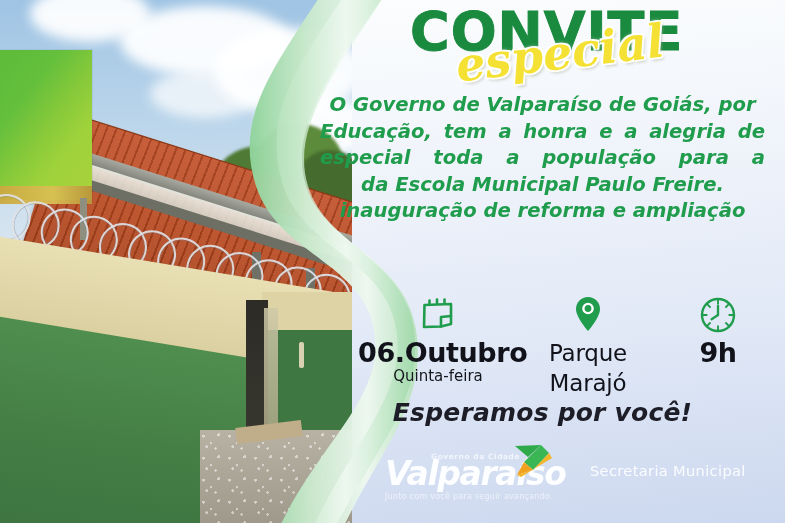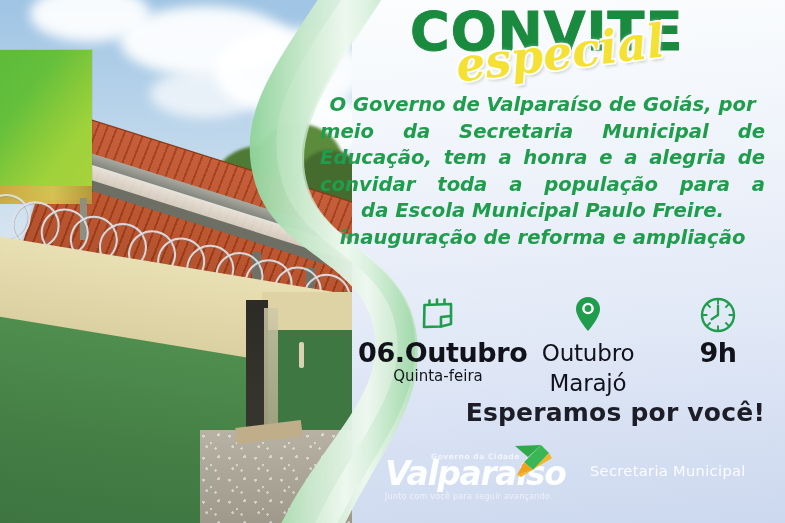--- a/index.html
+++ b/index.html
@@ -195,22 +195,22 @@
     font-size:27px;font-weight:bold;color:#12121a;letter-spacing:-.4px;
     font-family:"DejaVu Sans","Liberation Sans",sans-serif;line-height:30px;
   }
   .ic-main.small{font-size:23px;font-weight:normal;letter-spacing:-.2px;}
   .ic-sub{
     font-size:15px;color:#15151c;margin-top:-1px;
     font-family:"DejaVu Sans","Liberation Sans",sans-serif;
   }
 
   .closing{
-    position:absolute;left:20px;top:398px;width:445px;text-align:right;
-    font-size:25px;font-weight:bold;color:#1d1d28;
+    position:absolute;left:20px;top:398px;width:445px;text-align:center;
+    font-size:25px;font-weight:bold;font-style:italic;color:#1d1d28;
     letter-spacing:.2px;
     font-family:"DejaVu Sans","Liberation Sans",sans-serif;
   }
 
   
   .footer{position:absolute;left:85px;top:448px;width:400px;height:62px;}
   .logo{position:absolute;left:0;top:0;width:190px;height:60px;}
   .logo-top{
     position:absolute;left:46px;top:4px;font-size:7.4px;font-weight:bold;
     color:rgba(255,255,255,.70);letter-spacing:.6px;
@@ -318,23 +318,22 @@
 
   <div class="content">
 
     <div class="headline">
       <div class="convite">CONVITE</div>
       <div class="especial">especial</div>
     </div>
 
     <div class="body-text">
       <p>O Governo de Valparaíso de Goiás, por</p>
-      <p class="just">meio da Secretaria Municipal de</p>
       <p class="just">Educação, tem a honra e a alegria de</p>
-      <p class="just">convidar toda a população para a</p>
+      <p class="just">especial toda a população para a</p>
       <p>da Escola Municipal Paulo Freire.</p>
       <p>inauguração de reforma e ampliação</p>
     </div>
 
     <div class="info">
 
       <div class="info-col ic-date">
         <div class="ic-glyph">
           <svg width="42" height="42" viewBox="0 0 42 42" xmlns="http://www.w3.org/2000/svg" aria-hidden="true">
             <g stroke="#1f9d4d" stroke-width="2.6" fill="none" stroke-linecap="round">
@@ -350,21 +349,21 @@
         <div class="ic-sub">Quinta-feira</div>
       </div>
 
       <div class="info-col ic-place">
         <div class="ic-glyph">
           <svg width="34" height="42" viewBox="0 0 34 42" xmlns="http://www.w3.org/2000/svg" aria-hidden="true">
             <path d="M17,3 C10.4,3 5,8.4 5,15 C5,23.6 17,37 17,37 C17,37 29,23.6 29,15 C29,8.4 23.6,3 17,3 Z" fill="#1f9d4d"></path>
             <circle cx="17" cy="14.5" r="4.6" fill="none" stroke="#ffffff" stroke-width="2.4"></circle>
           </svg>
         </div>
-        <div class="ic-main small">Outubro Marajó</div>
+        <div class="ic-main small">Parque Marajó</div>
       </div>
 
       <div class="info-col ic-time">
         <div class="ic-glyph">
           <svg width="42" height="42" viewBox="0 0 42 42" xmlns="http://www.w3.org/2000/svg" aria-hidden="true">
             <circle cx="21" cy="21" r="16" fill="none" stroke="#1f9d4d" stroke-width="2.4"></circle>
             <g stroke="#1f9d4d" stroke-width="1.9" stroke-linecap="round">
               <path d="M21,6.5 v3.2"></path>
                 <path d="M21,32.3 v3.2"></path>
               <path d="M6.5,21 h3.2"></path>

